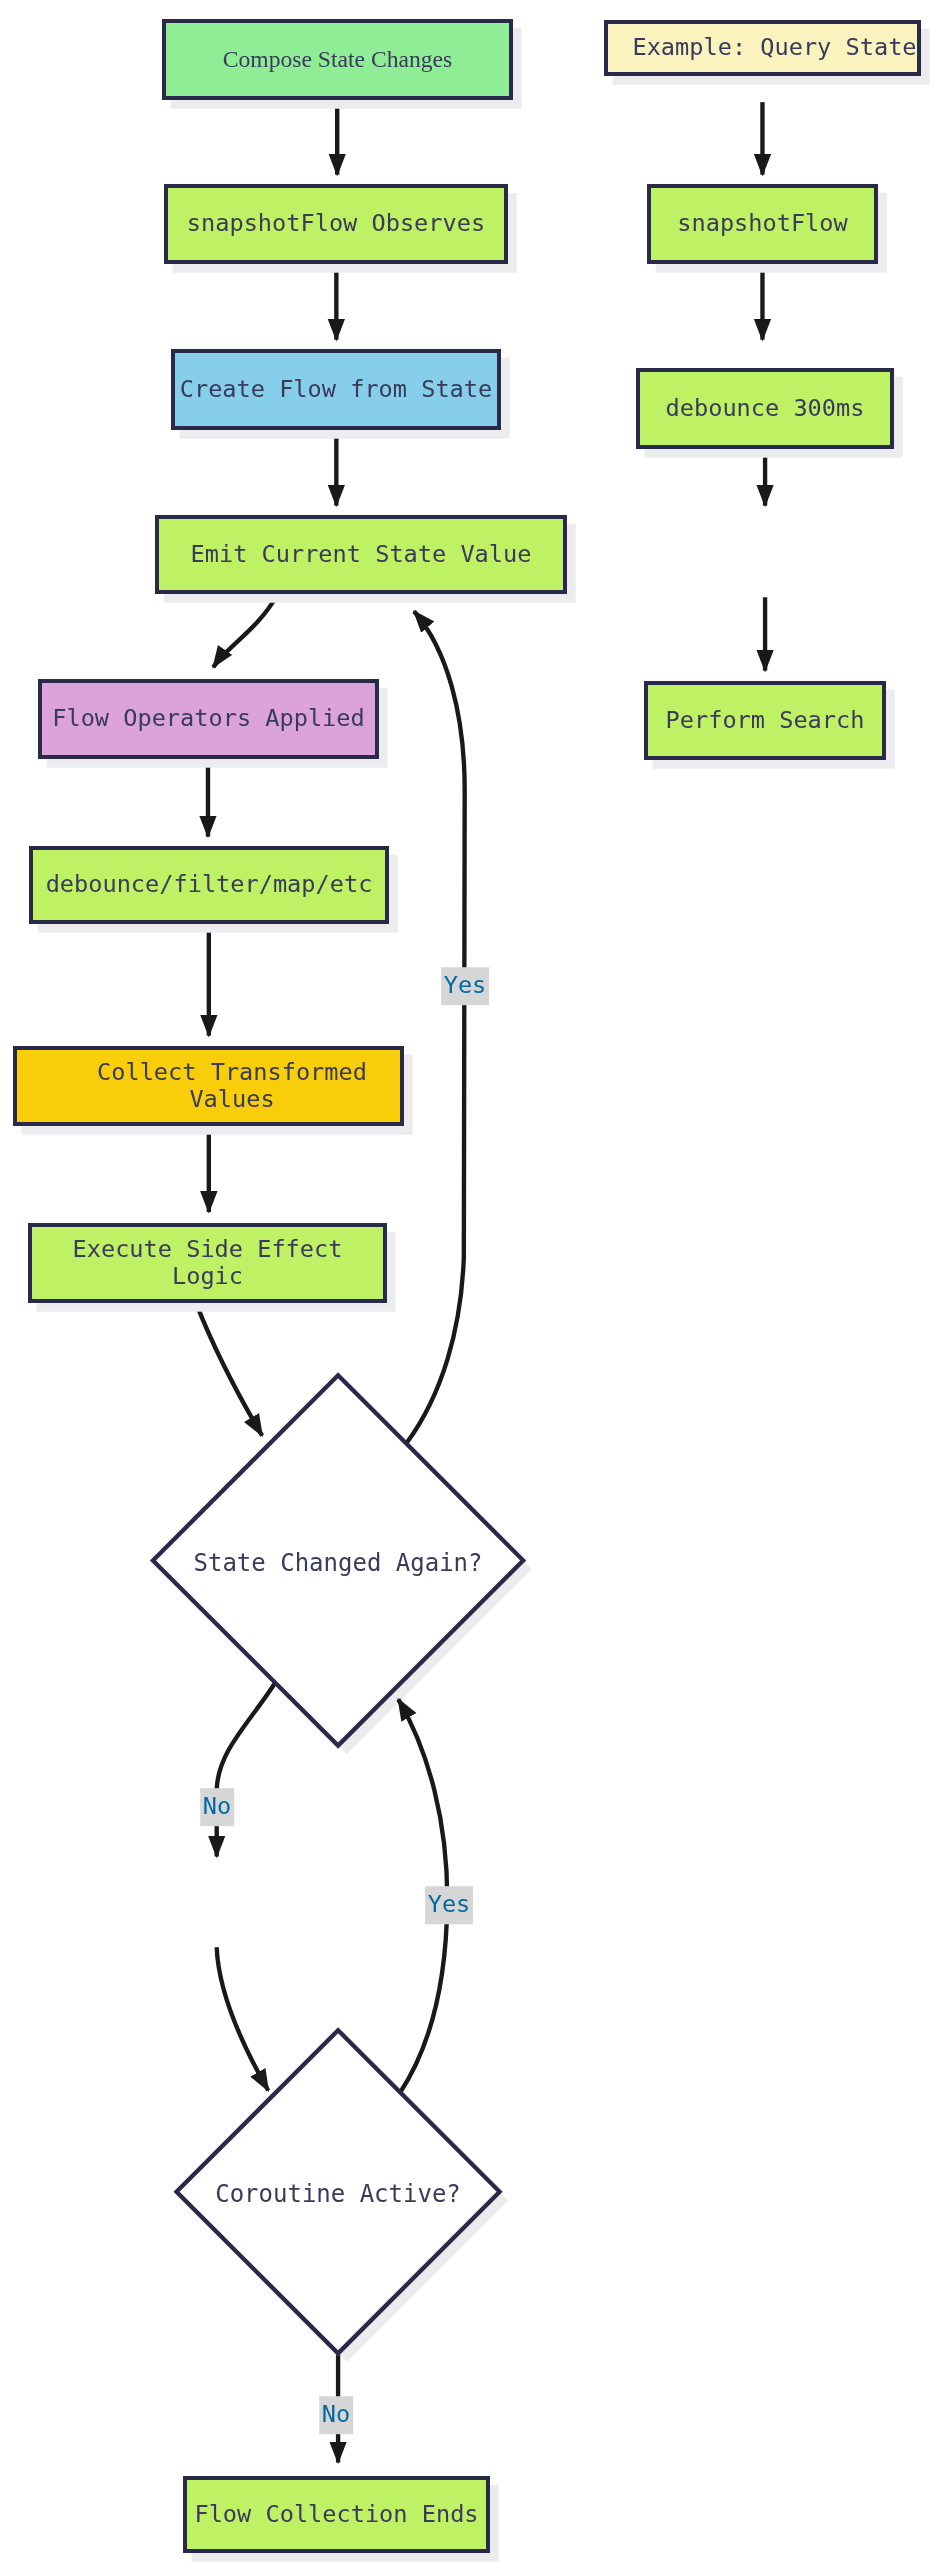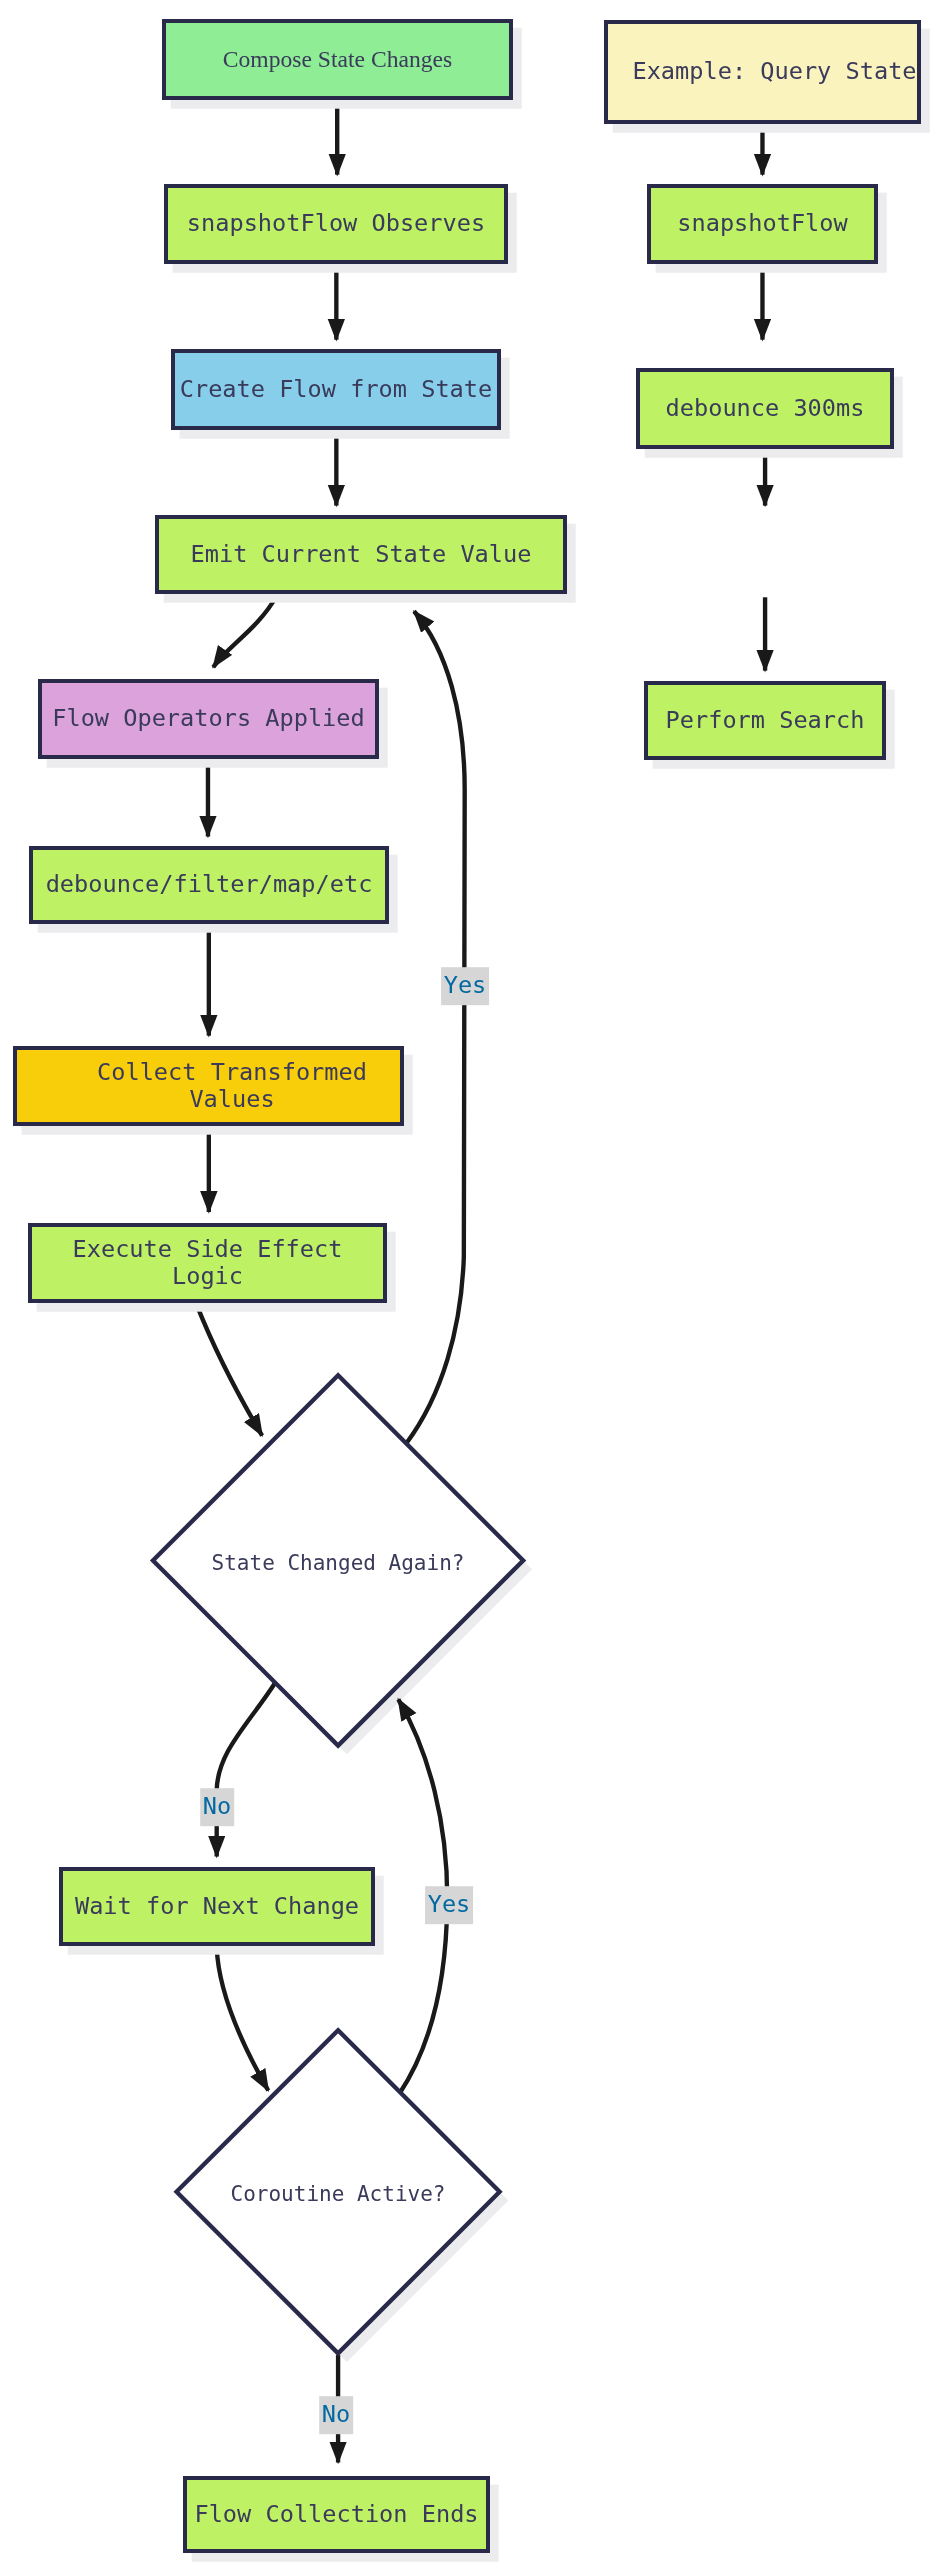--- a/index.html
+++ b/index.html
@@ -10,21 +10,21 @@
         border:4.4px solid #29294a;background:#bef264;
         display:flex;align-items:center;justify-content:center;text-align:center;
         font-size:23.6px;line-height:1.15;color:#3a3a5a;
         box-shadow:8.7px 8.7px 0 #ececee;}
   .fill-green{background:#8FED96;font-family:Liberation Serif, serif;}
   .fill-yellow{background:#FAF3BE;}
   .fill-blue{background:#87CEEB;}
   .fill-plum{background:#DCA2DC;}
   .fill-gold{background:#F8CE0B;padding-left:47px;}
   .diamond-label{position:absolute;z-index:3;transform:translate(-50%,-50%);
-        font-size:21px;color:#3a3a5a;white-space:nowrap;}
+        font-size:24px;color:#3a3a5a;white-space:nowrap;}
   .edge-label{position:absolute;z-index:4;transform:translate(-50%,-50%);
         background:#d6d6d6;color:#0369a1;font-size:23.6px;line-height:1;
         padding:7px 2.6px;white-space:nowrap;}
 </style>
 </head>
 <body>
 
 <div class="canvas">
 
   <svg class="edges" width="939" height="2576" viewBox="0 0 1075 2950">
@@ -76,27 +76,26 @@
   <div class="node fill-plum" style="left:38px;top:679px;width:341px;height:80px;">Flow Operators Applied</div>
 
   <div class="node" style="left:29px;top:846px;width:360px;height:78px;">debounce/filter/map/etc</div>
 
   <div class="node fill-gold" style="left:13px;top:1046px;width:391px;height:80px;">Collect Transformed Values</div>
 
   <div class="node" style="left:28px;top:1223px;width:359px;height:80px;text-align:center;">Execute Side Effect Logic</div>
 
   <div class="diamond-label" style="left:338px;top:1563px;">State Changed Again?</div>
 
-  <div class="node" style="left:59px;top:1867px;width:316px;height:79px;">Wait for Next Change</div>
 
   <div class="diamond-label" style="left:338px;top:2194px;">Coroutine Active?</div>
 
   <div class="node" style="left:183px;top:2476px;width:307px;height:77px;">Flow Collection Ends</div>
 
-  <div class="node fill-yellow" style="left:604px;top:20px;width:317px;height:104px;padding-left:24px;">Example: Query State</div>
+  <div class="node fill-yellow" style="left:604px;top:20px;width:317px;height:56px;padding-left:24px;">Example: Query State</div>
 
   <div class="node" style="left:647px;top:184px;width:231px;height:80px;">snapshotFlow</div>
 
   <div class="node" style="left:636px;top:368px;width:258px;height:81px;">debounce 300ms</div>
 
 
   <div class="node" style="left:644px;top:681px;width:242px;height:79px;">Perform Search</div>
 
   <div class="edge-label" style="left:465px;top:986px;">Yes</div>
 

